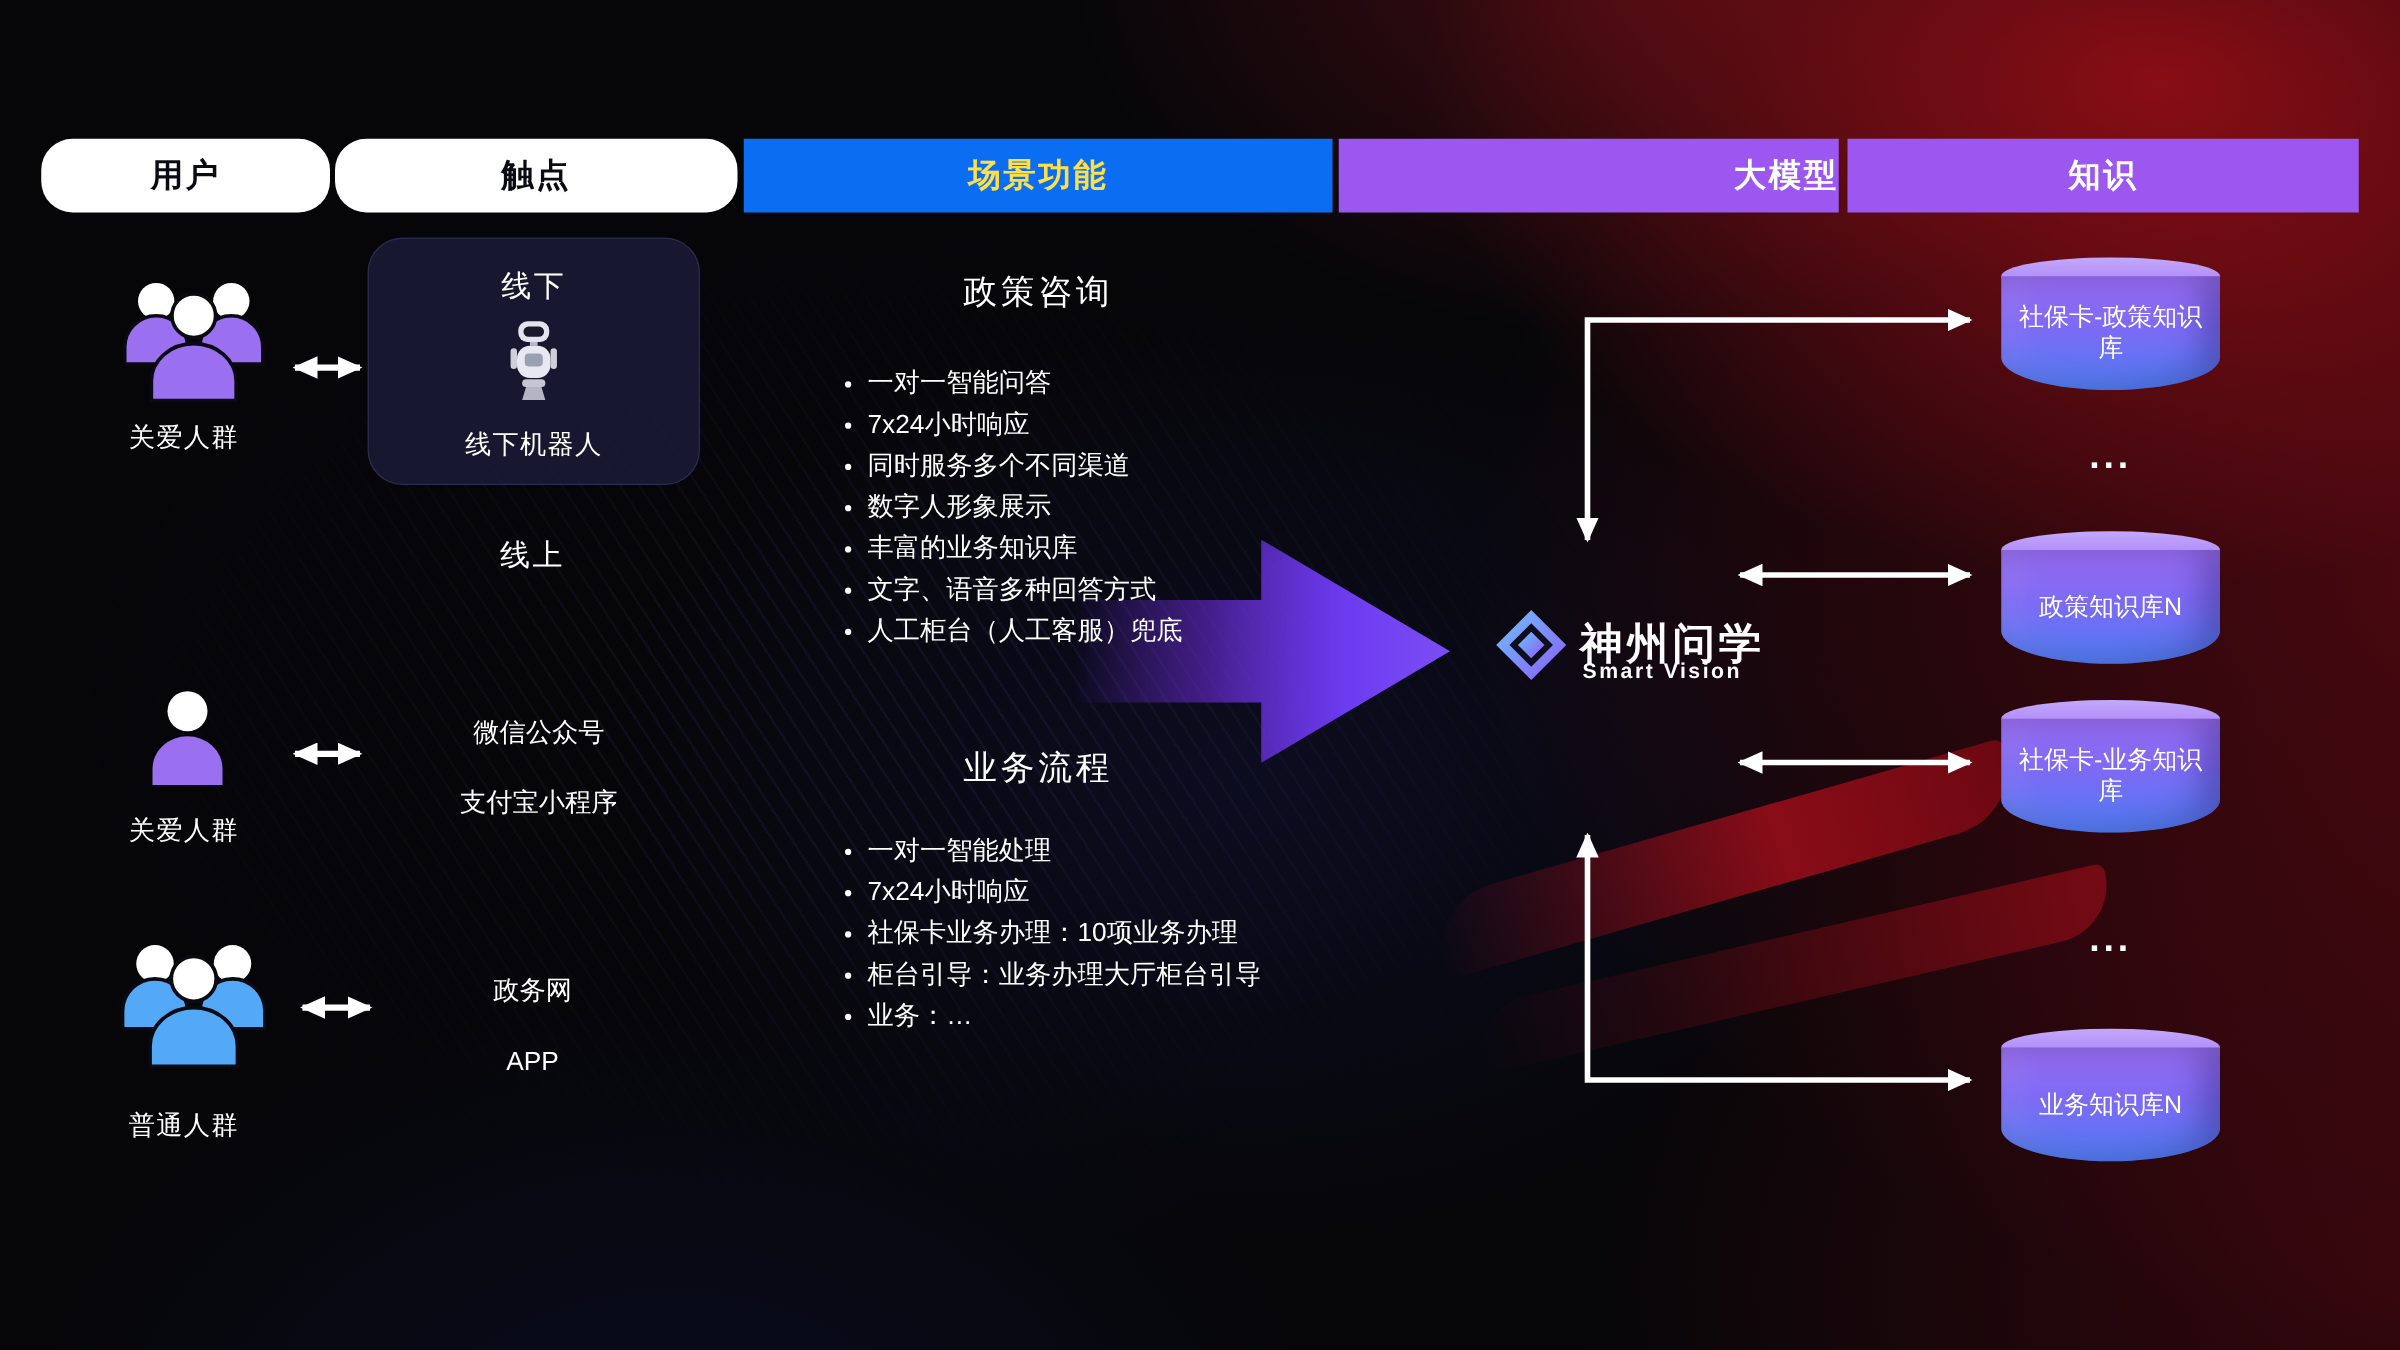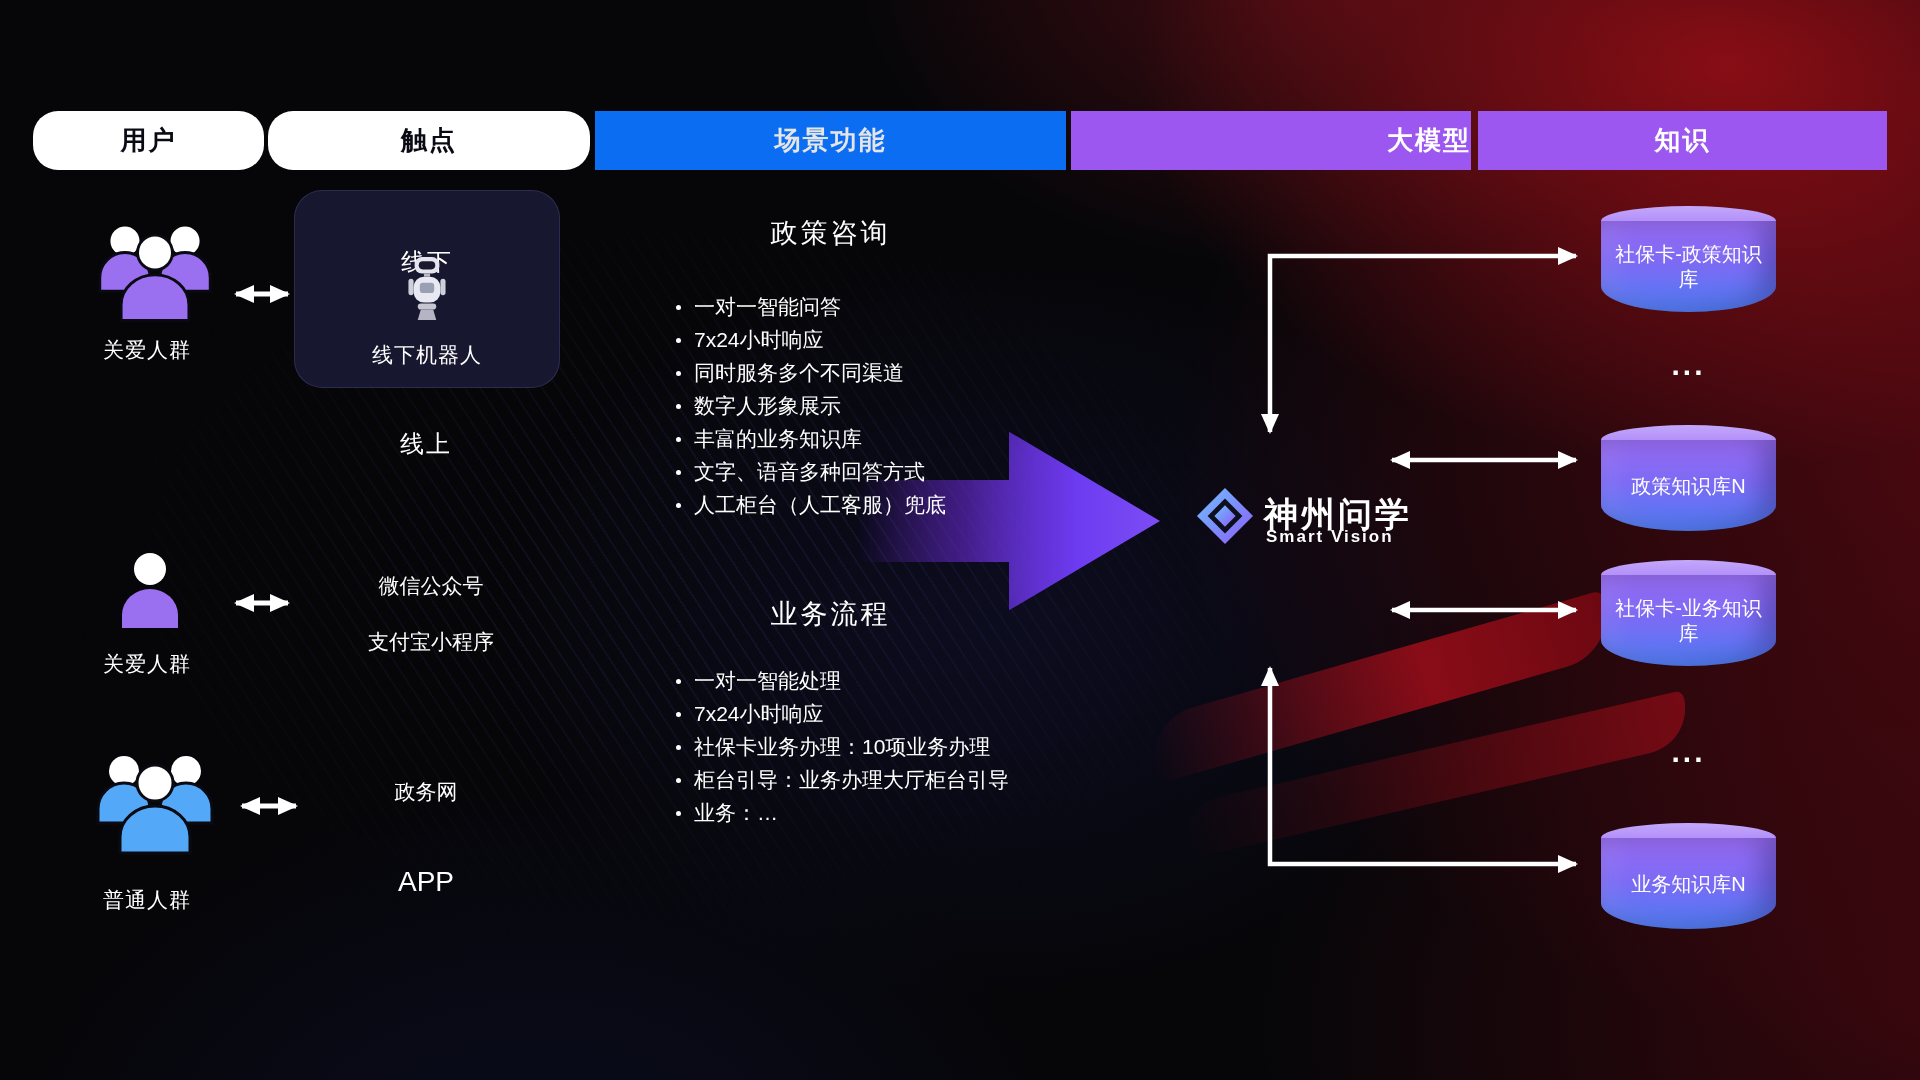--- a/index.html
+++ b/index.html
@@ -29,37 +29,37 @@
   .swoosh{position:absolute;z-index:1;border-radius:60px 10px 60px 10px;}
   .swoosh-a{left:1140px;top:655px;width:480px;height:64px;transform:rotate(-16deg);
     background:linear-gradient(90deg, rgba(140,10,20,0), rgba(185,15,28,.70) 60%, rgba(120,8,18,.85));}
   .swoosh-b{left:1175px;top:748px;width:520px;height:54px;transform:rotate(-13deg);
     background:linear-gradient(90deg, rgba(120,8,18,0), rgba(160,12,24,.62));}
 
   
   .hd{position:absolute;top:111px;height:59px;z-index:3;display:flex;align-items:center;justify-content:center;
       font-size:26px;font-weight:700;letter-spacing:2px;}
   .hd-white{background:#ffffff;color:#0a0a14;border-radius:25px;}
-  .hd-blue{background:#0a6df2;color:#e5e5e5;text-align:right;}
+  .hd-blue{background:#0a6df2;color:#fde047;text-align:right;}
   .hd-purple{background:#9b57f0;color:#fff;}
   .hd-users{left:33px;width:231px;}
   .hd-touch{left:268px;width:322px;}
   .hd-scene{left:595px;width:471px;}
   .hd-model{left:1071px;width:400px;justify-content:flex-end;}
   .hd-know{left:1478px;width:409px;}
 
   
   .icon-box{position:absolute;z-index:3;}
   .user-label{position:absolute;z-index:3;width:170px;text-align:center;font-size:21px;letter-spacing:1px;color:#fff;}
 
   .tp-card{
     position:absolute;left:294px;top:190px;width:264px;height:196px;z-index:2;
     background:rgba(28,28,58,.78);border:1px solid rgba(100,100,175,.28);border-radius:28px;
   }
-  .tp-card-title{position:absolute;left:0;right:0;top:22px;text-align:center;font-size:24px;letter-spacing:2px;margin-top:33px;}
+  .tp-card-title{position:absolute;left:0;right:0;top:22px;text-align:center;font-size:24px;letter-spacing:2px;}
   .tp-card-robot{position:absolute;left:50%;top:64px;transform:translateX(-50%);}
   .tp-card-sub{position:absolute;left:0;right:0;bottom:18px;text-align:center;font-size:21px;letter-spacing:1px;}
   .plain-label{position:absolute;z-index:3;width:280px;text-align:center;color:#fff;}
 
   
   .scene-title{position:absolute;left:595px;width:471px;z-index:3;text-align:center;font-size:27px;letter-spacing:3px;}
   .bullets{position:absolute;left:676px;width:400px;z-index:3;}
   .bullet{display:flex;align-items:flex-start;margin-bottom:7px;line-height:26px;font-size:21px;}
   .bullet .dot{flex:0 0 auto;width:5px;height:5px;border-radius:50%;background:#fff;margin:11px 13px 0 0;}
 
@@ -163,21 +163,21 @@
         <path d="M16 53 h12 l3 10 h-18 z" fill="#b4b4c4"></path>
       </svg>
     </div>
     <div class="tp-card-sub">线下机器人</div>
   </div>
 
   <div class="plain-label" style="left:286px;top:428px;font-size:24px;letter-spacing:2px;">线上</div>
   <div class="plain-label" style="left:291px;top:572px;font-size:21px;">微信公众号</div>
   <div class="plain-label" style="left:291px;top:628px;font-size:21px;">支付宝小程序</div>
   <div class="plain-label" style="left:286px;top:778px;font-size:21px;">政务网</div>
-  <div class="plain-label" style="left:286px;top:838px;font-size:28px;margin-top:28px;">APP</div>
+  <div class="plain-label" style="left:286px;top:838px;font-size:21px;">APP</div>
 
   <div class="scene-title" style="top:215px;">政策咨询</div>
   <div class="bullets" style="top:294px;">
     <div class="bullet">
         <span class="dot"></span>
         <span>一对一智能问答</span>
       </div>
     <div class="bullet">
         <span class="dot"></span>
         <span>7x24小时响应</span>

